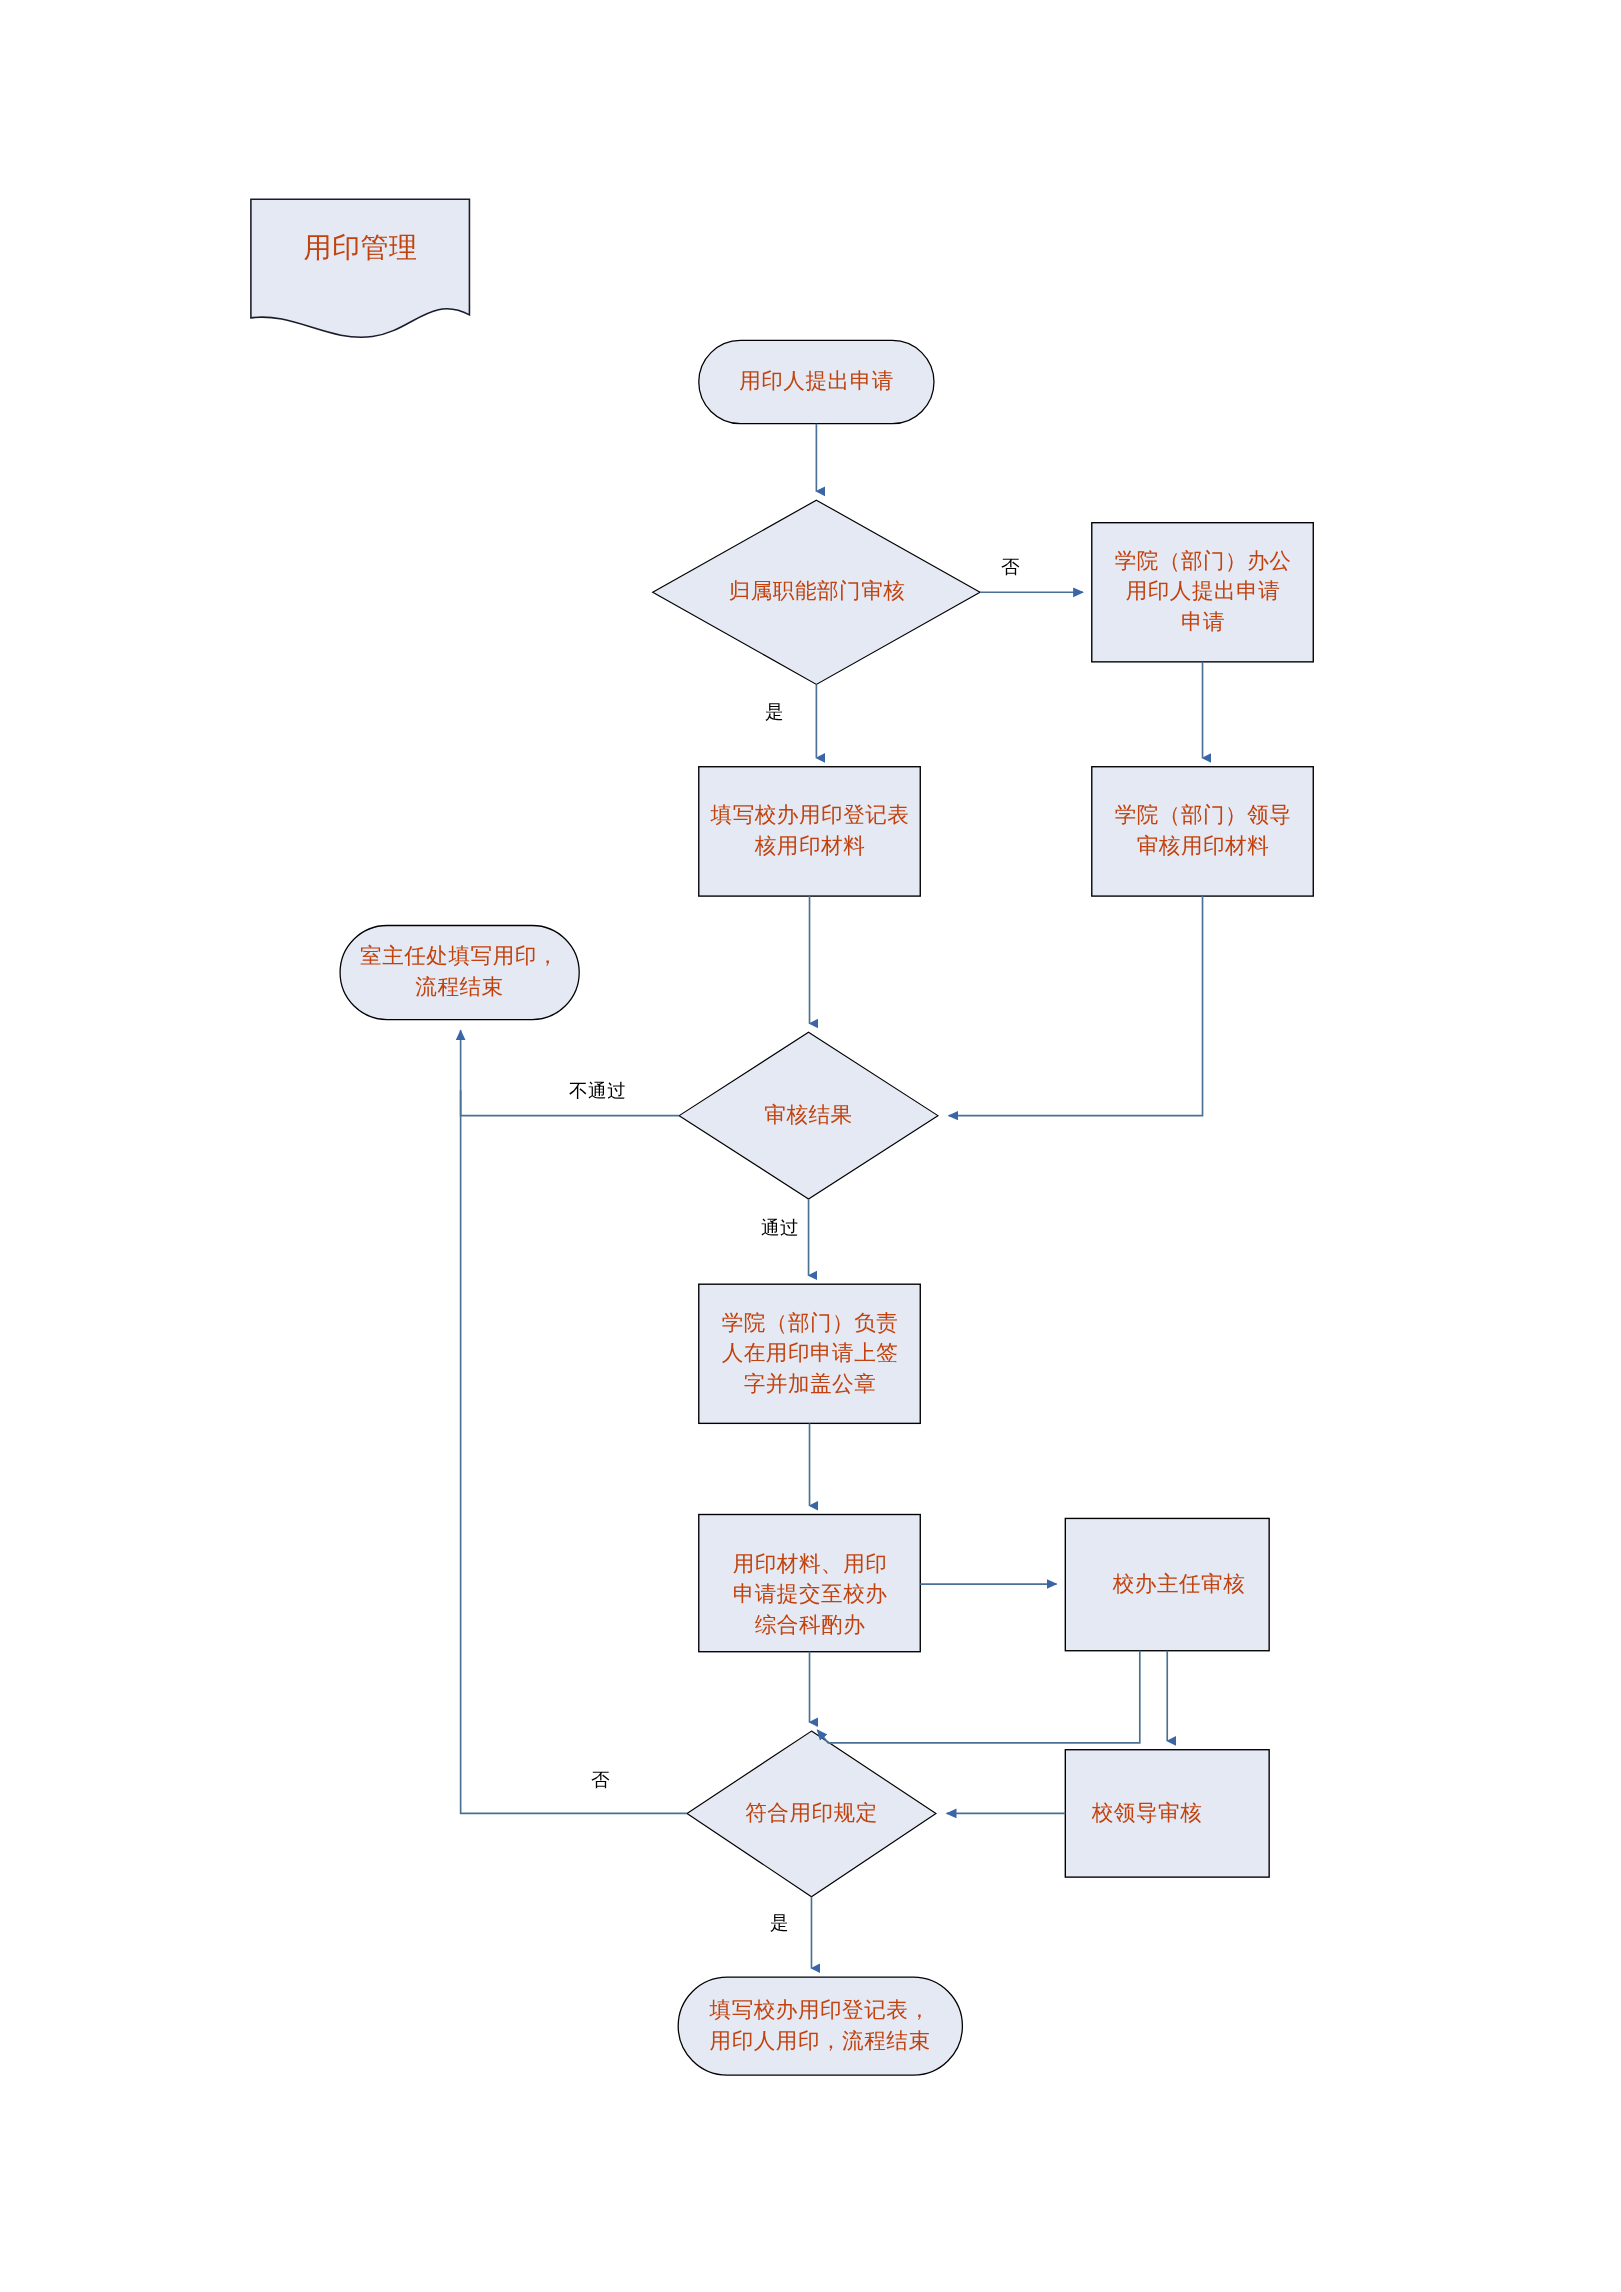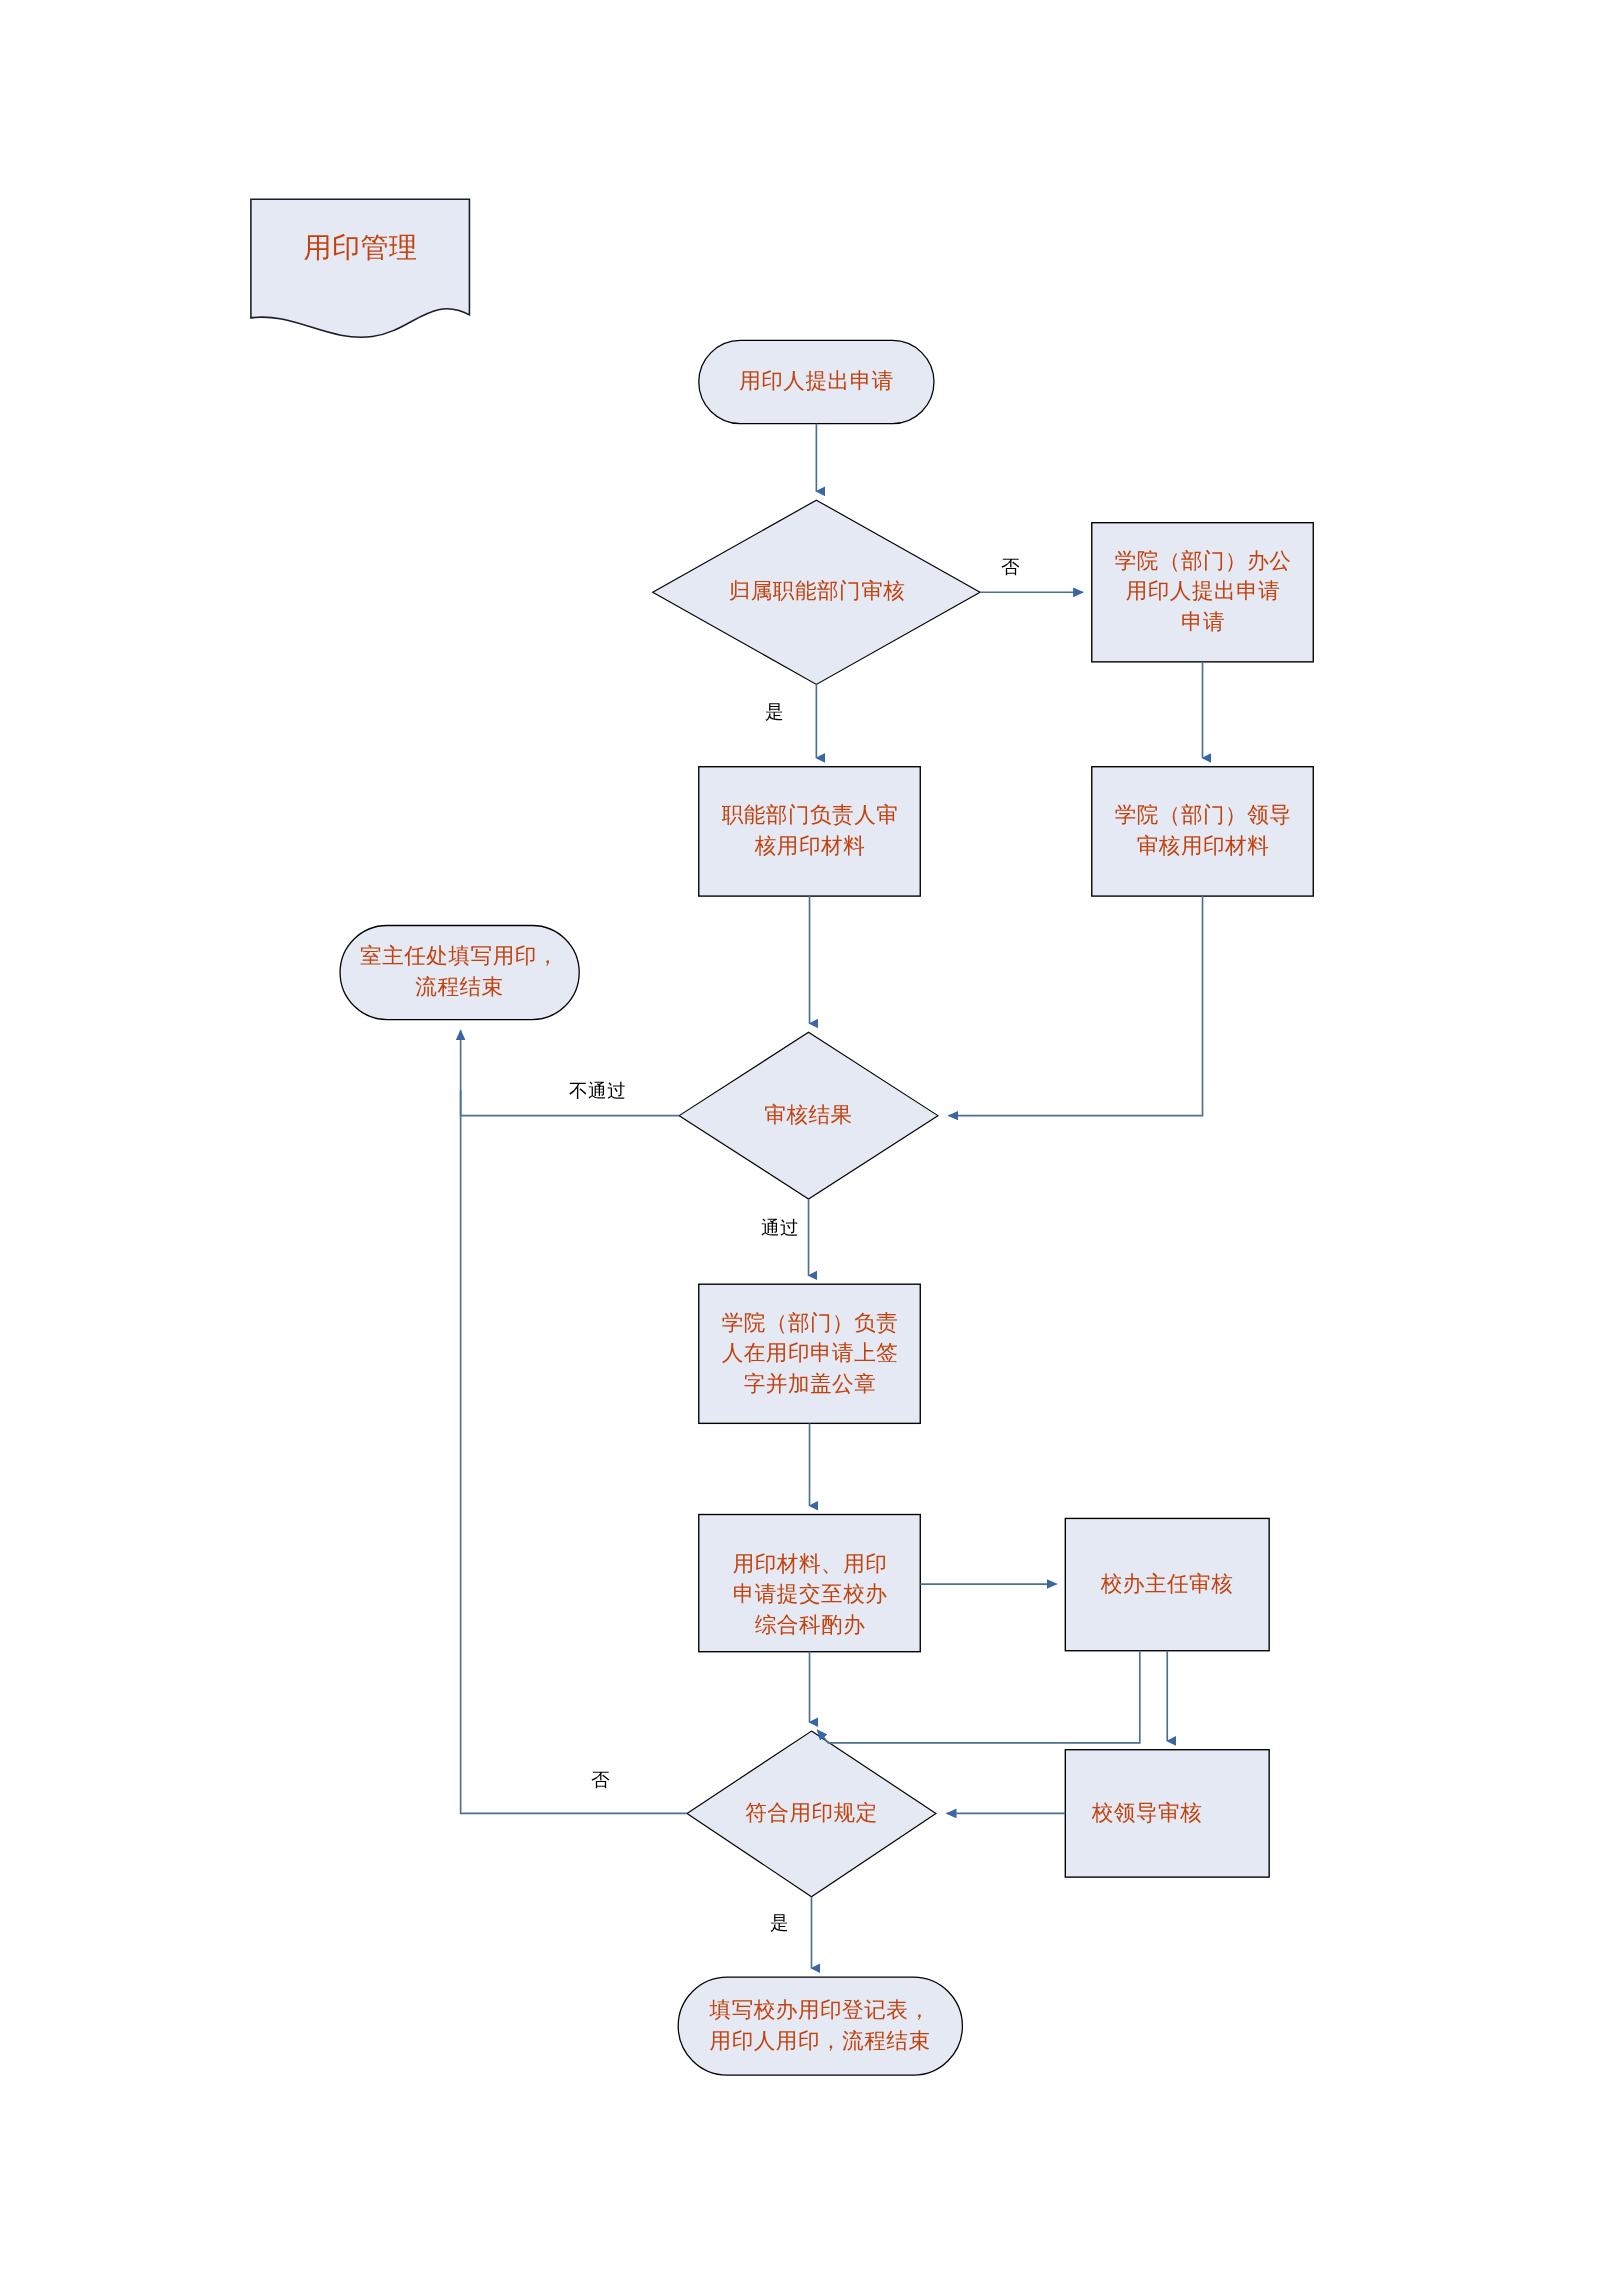--- a/index.html
+++ b/index.html
@@ -123,40 +123,40 @@
   <div class="node-label title-label" style="left:251px; top:199px; width:219px; height:98px;">用印管理</div>
 
   <div class="node-label n-normal" style="left:699px; top:340px; width:235px; height:83px;">用印人提出申请</div>
 
   <div class="node-label n-normal" style="left:660px; top:568px; width:314px; height:47px;">归属职能部门审核</div>
 
   <div class="node-label n-normal" style="left:1092px; top:522px; width:222px; height:139px;">学院（部门）办公
 用印人提出申请
 申请</div>
 
-  <div class="node-label n-normal" style="left:699px; top:766px; width:222px; height:129px;">职能部门负责人审
+  <div class="node-label n-normal" style="left:699px; top:766px; width:222px; height:129px;">填写校办用印登记表
 核用印材料</div>
 
   <div class="node-label n-normal" style="left:1092px; top:766px; width:222px; height:129px;">学院（部门）领导
 审核用印材料</div>
 
   <div class="node-label n-normal" style="left:340px; top:925px; width:239px; height:94px;">室主任处填写用印，
 流程结束</div>
 
   <div class="node-label n-normal" style="left:691px; top:1092px; width:235px; height:47px;">审核结果</div>
 
   <div class="node-label n-normal" style="left:699px; top:1284px; width:222px; height:139px;">学院（部门）负责
 人在用印申请上签
 字并加盖公章</div>
 
   <div class="node-label n-normal" style="left:699px; top:1514px; width:222px; height:137px;margin-top:12px;">用印材料、用印
 申请提交至校办
 综合科酌办</div>
 
-  <div class="node-label n-normal" style="left:1065px; top:1518px; width:204px; height:132px;">校办主任审核</div>
+  <div class="node-label n-normal" style="left:1065px; top:1518px; width:204px; height:132px;padding-left:12px;">校办主任审核</div>
 
   <div class="node-label n-normal" style="left:1065px; top:1750px; width:164px; height:127px;">校领导审核</div>
 
   <div class="node-label n-normal" style="left:694px; top:1790px; width:235px; height:47px;">符合用印规定</div>
 
   <div class="node-label n-normal" style="left:678px; top:1977px; width:284px; height:98px;">填写校办用印登记表，
 用印人用印，流程结束</div>
 
   <div class="edge-label" style="left:1001px; top:554px;">否</div>
 

